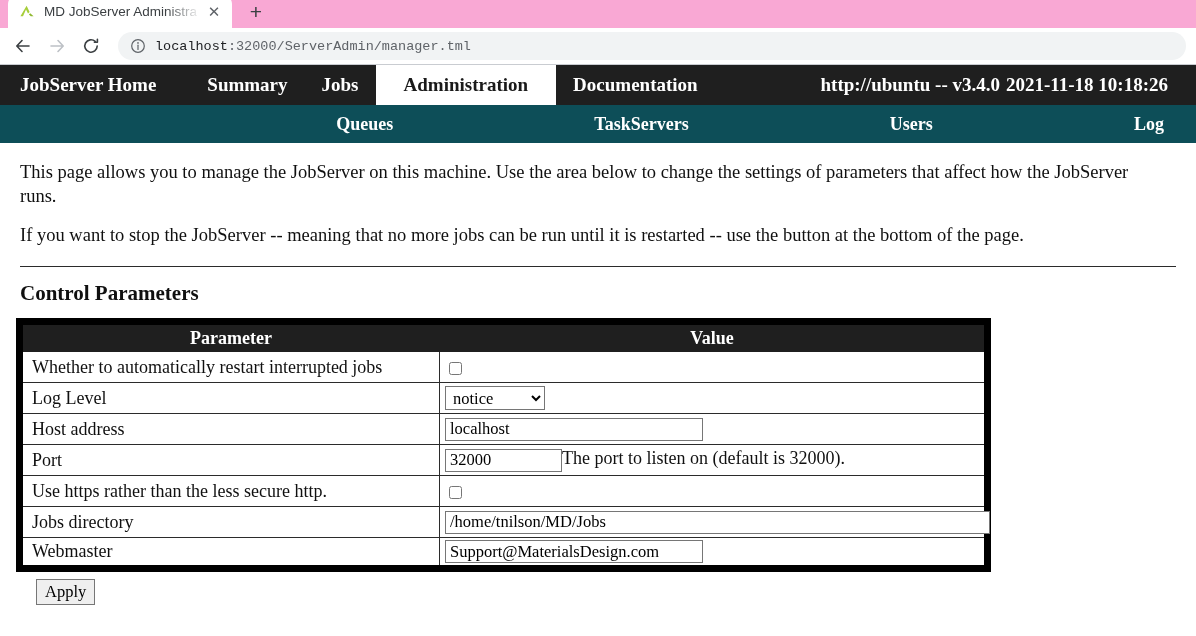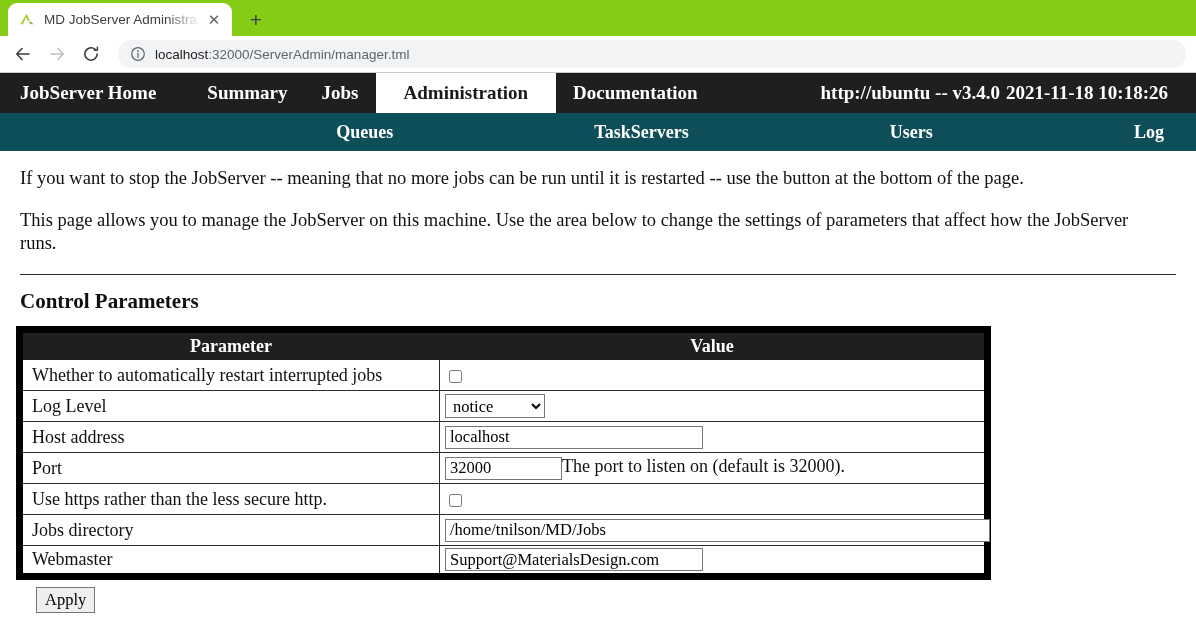--- a/index.html
+++ b/index.html
@@ -6,22 +6,22 @@
   html, body {
     margin: 0; padding: 0;
     width: 1196px; height: 636px;
     overflow: hidden;
     background: #ffffff;
     font-family: "Liberation Serif", serif;
   }
 
   
   .browser-tabstrip {
-    height: 36px;
-    background: #84cc16;
+    height: 28px;
+    background: #f9a8d4;
     display: flex;
     align-items: flex-end;
     padding-left: 8px;
     position: relative;
   }
   .tab {
     height: 33px;
     width: 224px;
     background: #ffffff;
     border-radius: 9px 9px 0 0;
@@ -87,21 +87,21 @@
 
   .omnibox {
     flex: 1 1 auto;
     height: 28px;
     background: #f1f3f4;
     border-radius: 14px;
     display: flex;
     align-items: center;
     padding: 0 12px;
     margin-left: 8px;
-    font-family: Liberation Sans, sans-serif;
+    font-family: Liberation Mono, monospace;
     cursor: text;
   }
   .info-icon {
     width: 16px; height: 16px;
     flex: 0 0 16px;
     margin-right: 9px;
     display: block;
   }
   .omnibox-url {
     font-size: 13.5px;
@@ -327,22 +327,22 @@
     <a>TaskServers</a>
     <span class="sp"></span>
     <a>Users</a>
     <span class="sp"></span>
     <a>Log</a>
     <span class="sp" style="flex:0 0 32px"></span>
   </div>
 
   <div class="content">
 
+    <p class="body">This page allows you to manage the JobServer on this machine. Use the area below to change the settings of parameters that affect how the JobServer runs.</p>
     <p class="body second">If you want to stop the JobServer -- meaning that no more jobs can be run until it is restarted -- use the button at the bottom of the page.</p>
-    <p class="body">This page allows you to manage the JobServer on this machine. Use the area below to change the settings of parameters that affect how the JobServer runs.</p>
 
     <hr class="rule">
 
     <h2 class="section">Control Parameters</h2>
 
     <table class="params">
       <thead>
         <tr>
           <th class="c1">Parameter</th>
           <th>Value</th>

